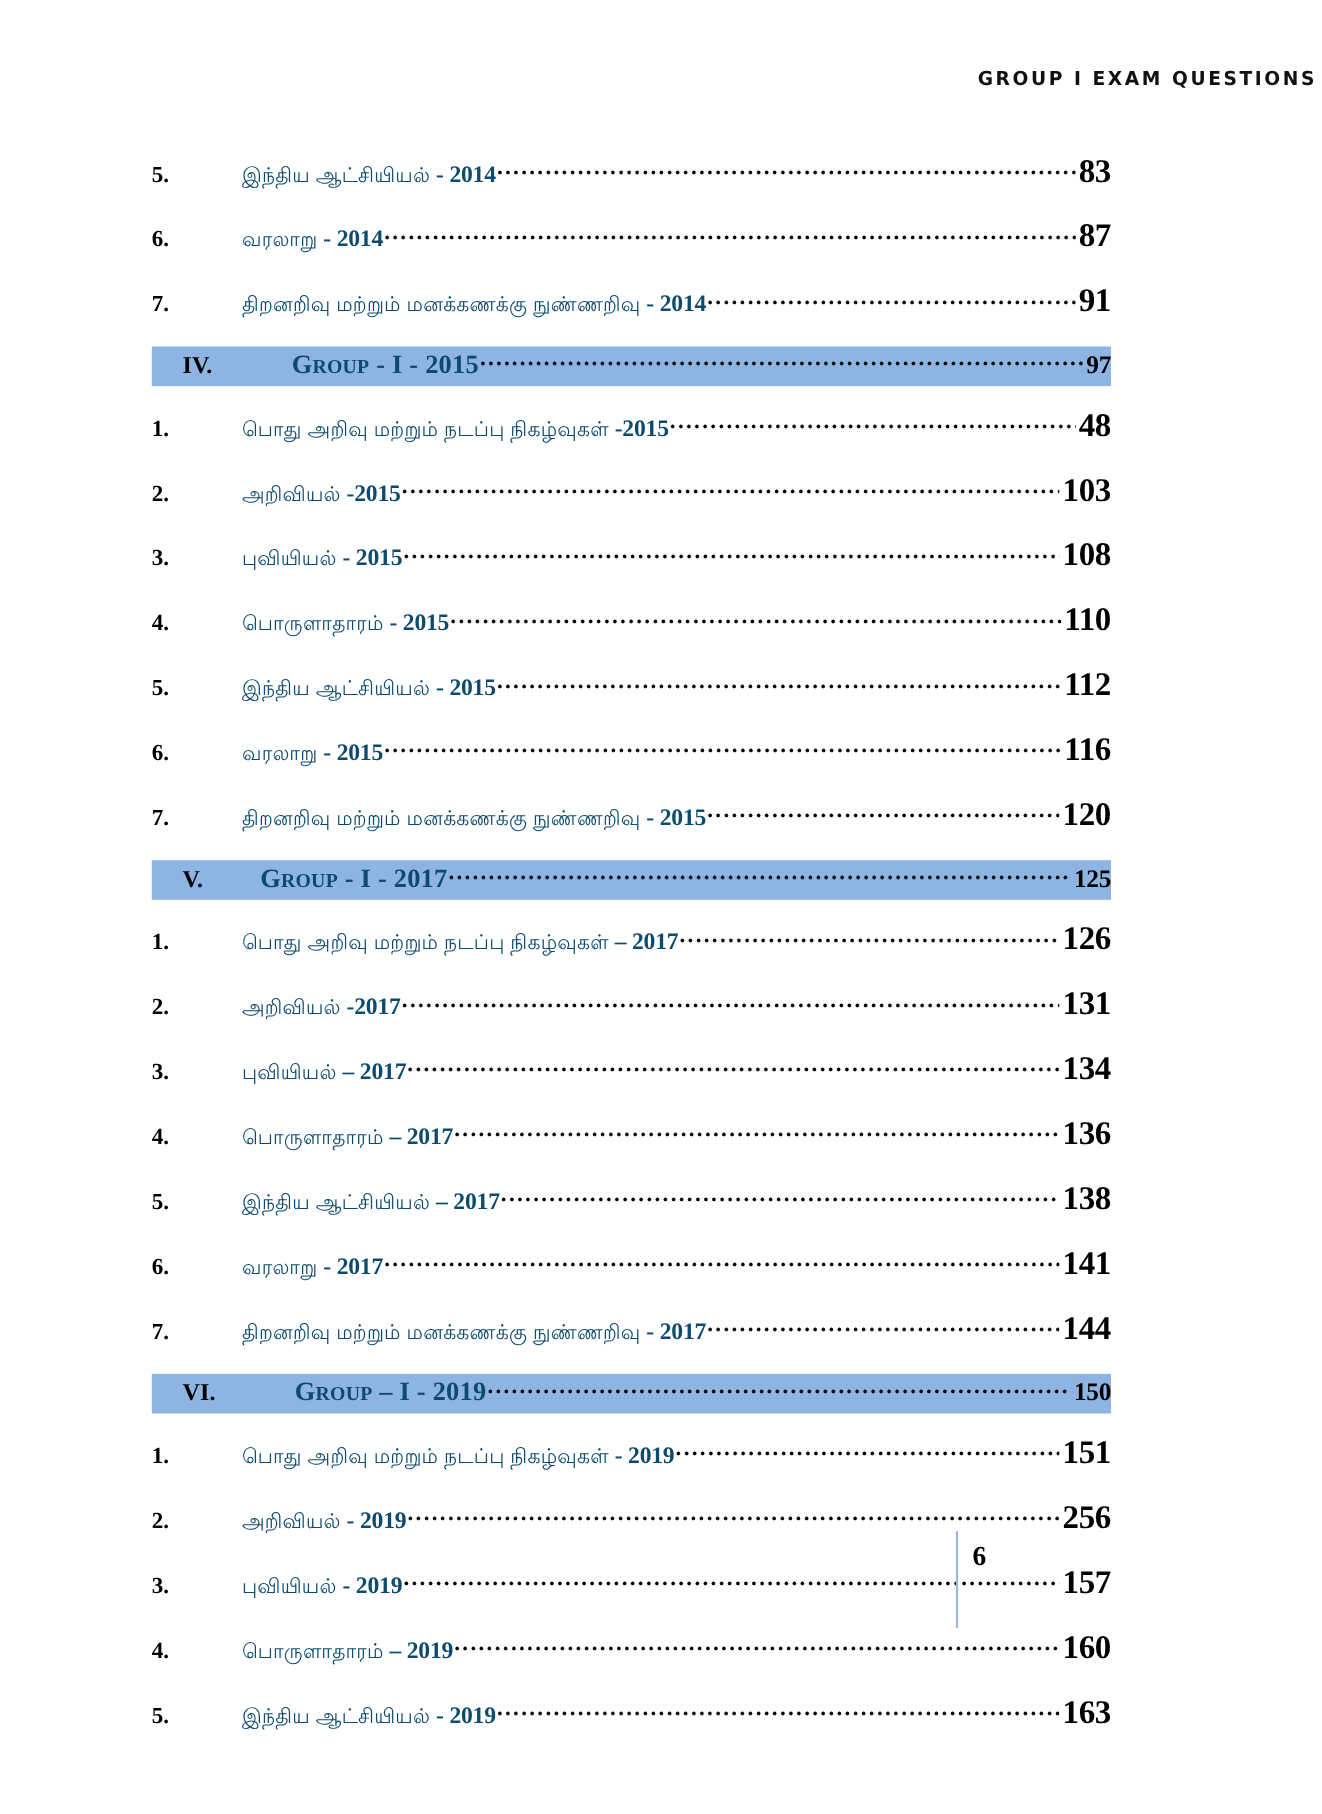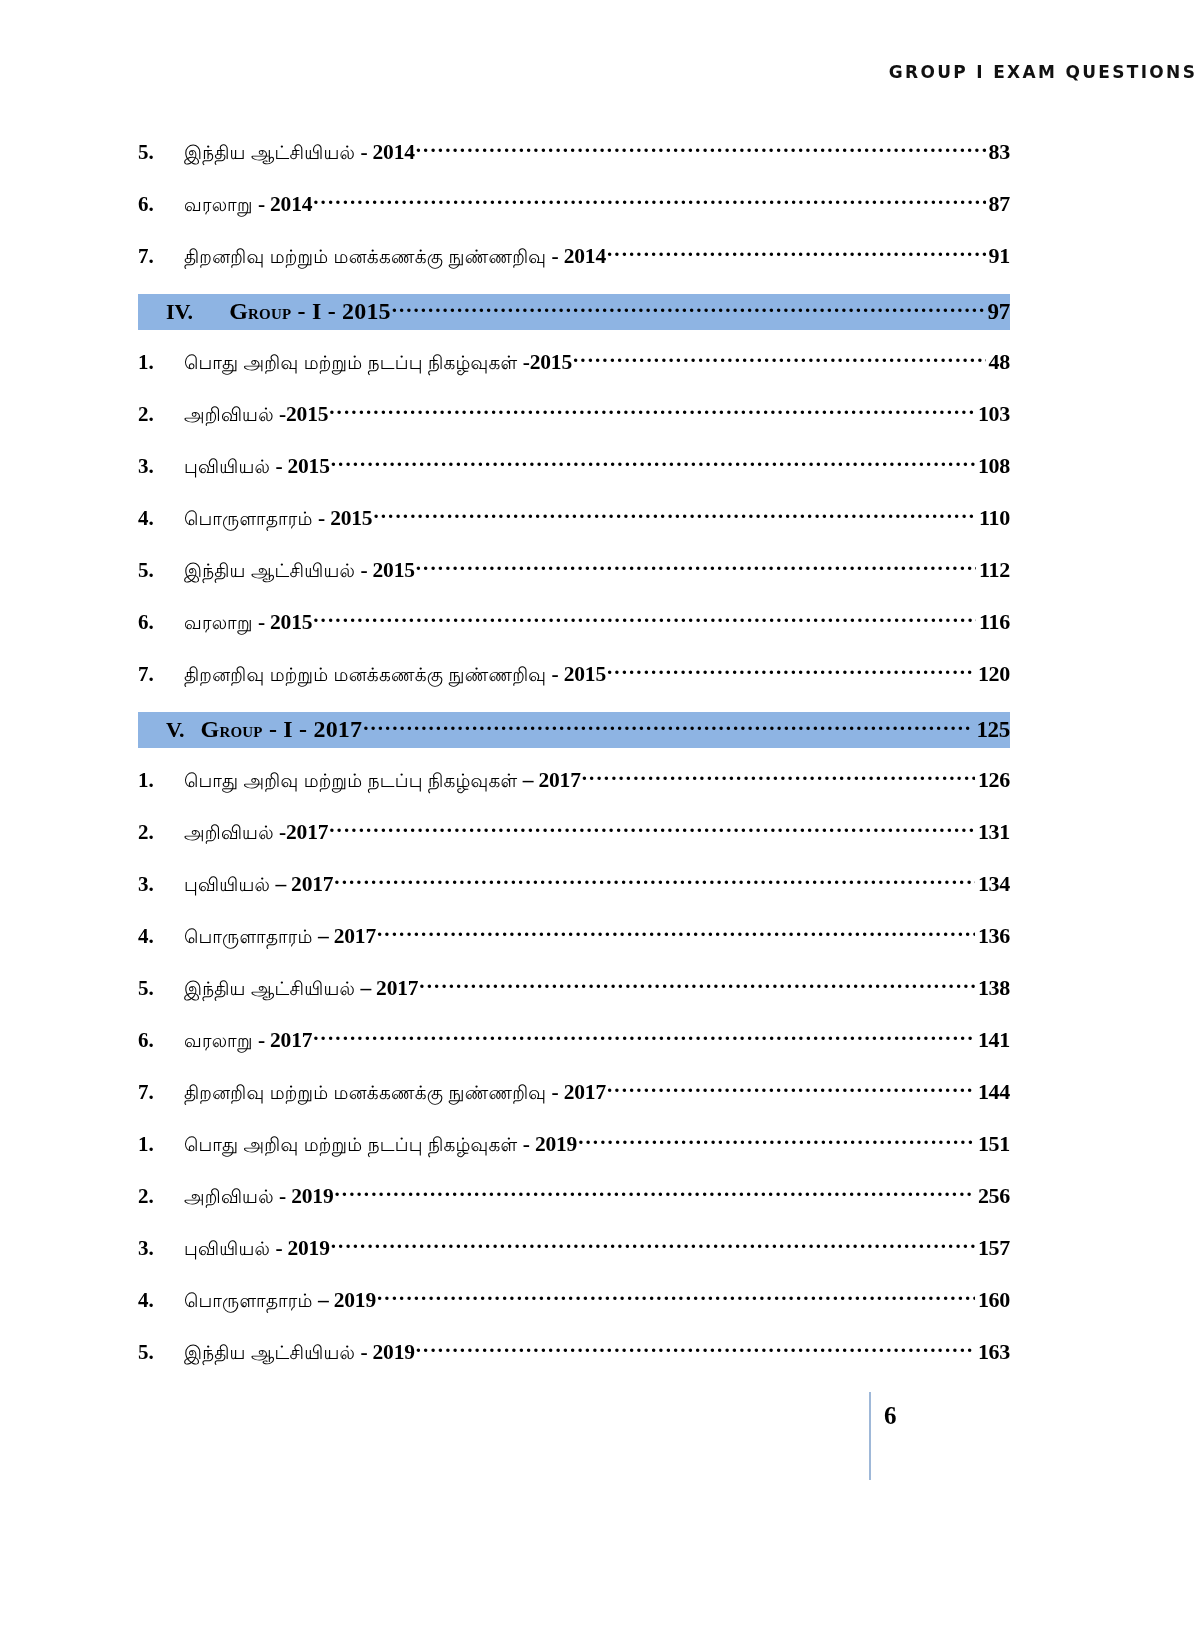--- a/index.html
+++ b/index.html
@@ -65,21 +65,22 @@
     font-weight: 700;
     font-size: 21px;
     color: #000000;
     letter-spacing: 0px;
   }
 
   
   .row-label {
     flex: 0 0 auto;
     white-space: nowrap;
-    color: #000000;
+    color: #0c4a6e;
+    margin-left: 36px;
   }
 
   .tamil {
     font-family: "Liberation Sans", "DejaVu Sans", sans-serif;
     font-size: 18.5px;
     font-weight: 400;
     letter-spacing: 0.2px;
   }
   .yr {
     font-family: "Liberation Serif", "DejaVu Serif", serif;
@@ -106,21 +107,21 @@
     font-size: 21px;
     font-weight: 700;
     letter-spacing: 2.1px;
     color: #000000;
   }
 
   .row-page {
     flex: 0 0 auto;
     font-family: "Liberation Serif", "DejaVu Serif", serif;
     font-weight: 700;
-    font-size: 22px;
+    font-size: 30px;
     color: #000000;
     text-align: right;
     padding-left: 2px;
     letter-spacing: -0.3px;
   }
 
   
   .toc-row.part {
     background: #8eb4e3;
     margin-bottom: 18px;
@@ -133,21 +134,21 @@
     min-width: 0;
     margin-left: 28px;
   }
   .toc-row.part .row-label {
     font-family: "Liberation Serif", "DejaVu Serif", serif;
     font-weight: 700;
     font-size: 22.5px;
     letter-spacing: 0.2px;
   }
   .smallcaps-big { font-size: 24px; }
-  .smallcaps-sm  { font-size: 15px; }
+  .smallcaps-sm  { font-size: 18px; }
   .toc-row.part .leader::before { letter-spacing: 2.0px; }
   .toc-row.part .row-page { font-size: 23px; }
 
   
   .gap-sm { display: inline-block; width: 16px; }
   .gap-md { display: inline-block; width: 36px; }
 
   
   .doc-footer {
     position: absolute;
@@ -291,20 +292,26 @@
         <span class="row-label"><span class="gap-sm"></span><span class="tamil">வரலாறு </span><span class="yr">- 2017</span></span>
         <span class="leader"></span>
         <span class="row-page">141</span>
       </div>
       <div class="toc-row">
         <span class="row-num">7.</span>
         <span class="row-label"><span class="gap-sm"></span><span class="tamil">திறனறிவு மற்றும் மனக்கணக்கு நுண்ணறிவு </span><span class="yr">- 2017</span></span>
         <span class="leader"></span>
         <span class="row-page">144</span>
       </div>
+      <div class="toc-row part">
+        <span class="row-num">VI.</span>
+        <span class="row-label"><span class="gap-md"></span><span class="smallcaps-big">G</span><span class="smallcaps-sm">ROUP</span><span class="smallcaps-big"> – I - 2019</span></span>
+        <span class="leader"></span>
+        <span class="row-page">150</span>
+      </div>
       <div class="toc-row">
         <span class="row-num">1.</span>
         <span class="row-label"><span class="gap-sm"></span><span class="tamil">பொது அறிவு மற்றும் நடப்பு நிகழ்வுகள் </span><span class="yr">- 2019</span></span>
         <span class="leader"></span>
         <span class="row-page">151</span>
       </div>
       <div class="toc-row">
         <span class="row-num">2.</span>
         <span class="row-label"><span class="gap-sm"></span><span class="tamil">அறிவியல் </span><span class="yr">- 2019</span></span>
         <span class="leader"></span>

